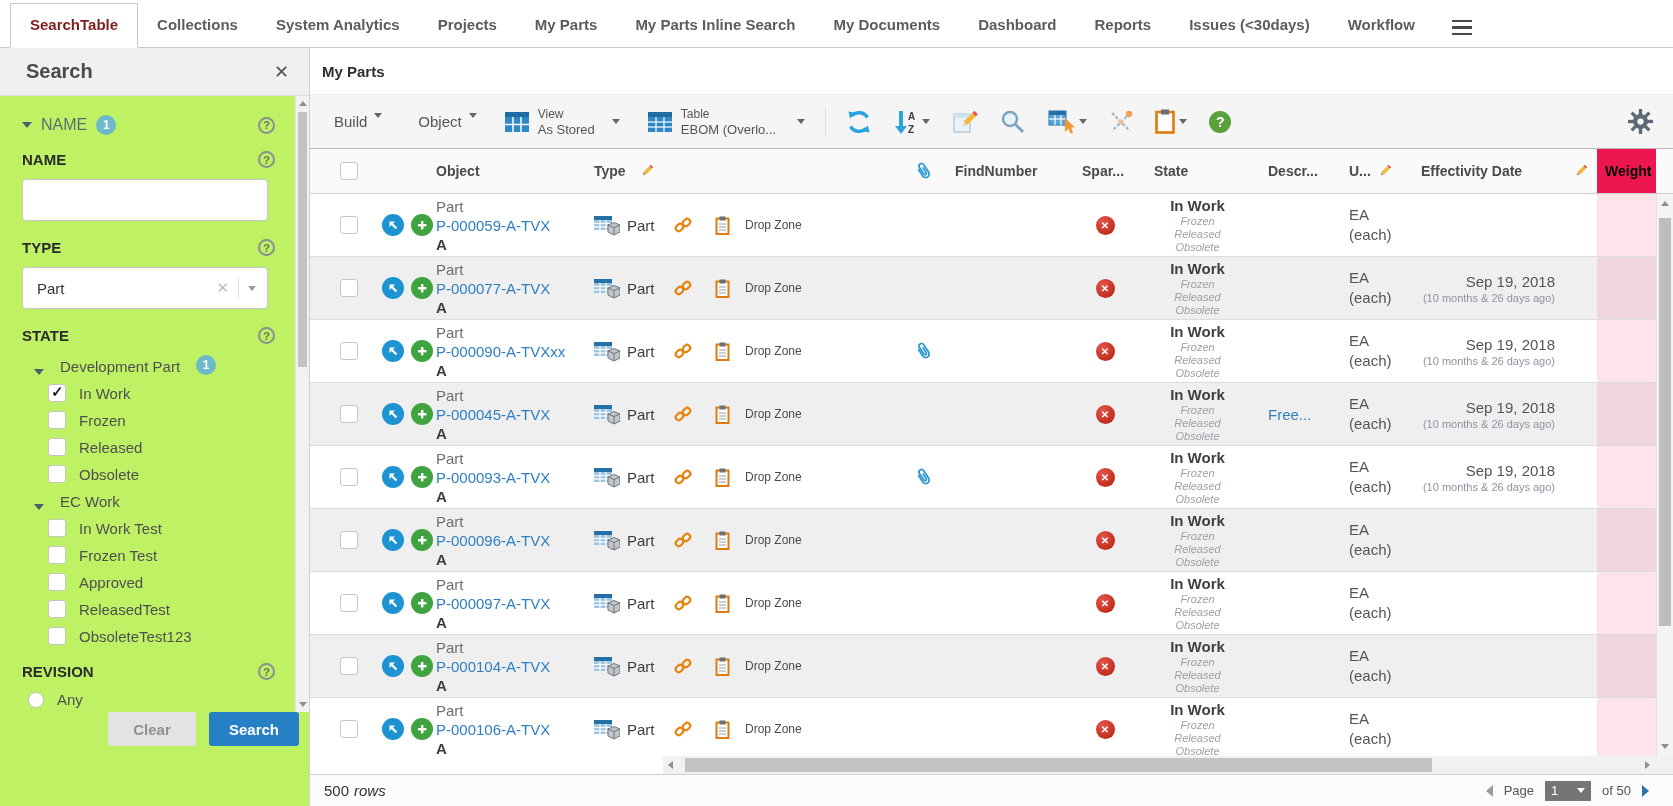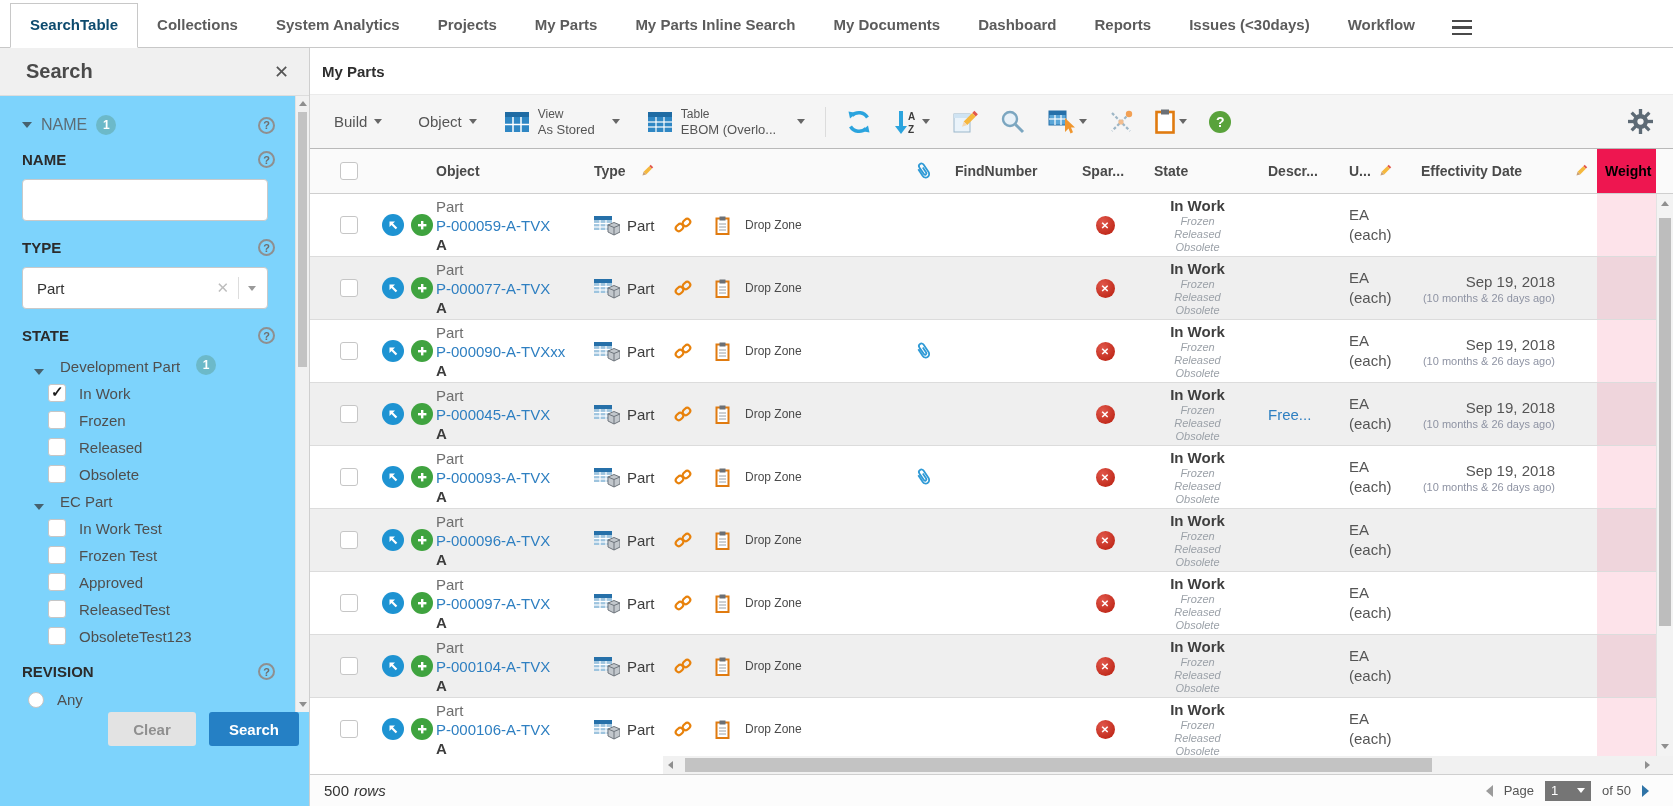--- a/index.html
+++ b/index.html
@@ -5,29 +5,29 @@
 * { box-sizing:border-box; margin:0; padding:0; }
 html,body { width:1673px; height:806px; overflow:hidden; background:#fff;
   font-family:"Liberation Sans", sans-serif; color:#333; }
 
 
 .navbar { height:48px; background:#fff; border-bottom:1px solid #c8c8c8;
   display:flex; align-items:flex-end; }
 .tab { padding:0 19px 14px; font-size:15px; font-weight:700; color:#5c5c5c;
   white-space:nowrap; cursor:pointer; }
 .tab.active { margin-left:10px; margin-bottom:-1px; padding:12px 19px 14px;
-  background:#fff; border:1px solid #c8c8c8; border-bottom:1px solid #fff; color:#0c4a6e; }
+  background:#fff; border:1px solid #c8c8c8; border-bottom:1px solid #fff; color:#7f1d1d; }
 .hamburger { margin:0 0 12px 18px; display:flex; flex-direction:column; gap:4px; cursor:pointer; }
 .hamburger i { display:block; width:20px; height:2.5px; background:#4a4a4a; }
 
 
 .layout { display:flex; height:758px; }
 
 
-.sidebar { width:310px; background:#7dd3fc; border-right:1px solid #cfcfcf;
+.sidebar { width:310px; background:#bef264; border-right:1px solid #cfcfcf;
   display:flex; flex-direction:column; flex-shrink:0; }
 .sb-header { height:48px; background:#f0f0f0; border-bottom:1px solid #ddd;
   display:flex; align-items:center; padding:0 20px 0 26px; flex-shrink:0; }
 .sb-title { flex:1; font-size:20px; font-weight:700; color:#4a4a4a; }
 .sb-close { font-size:18px; color:#555; cursor:pointer; }
 .sb-body { height:616px; display:flex; overflow:hidden; }
 .sb-content { flex:1; padding:12px 4px 0 22px; overflow:hidden; }
 .sb-scroll { width:14px; background:#f1f1f1; border-left:1px solid #e3e3e3; position:relative; flex-shrink:0; }
 .sb-scroll .thumb { position:absolute; left:2px; right:2px; top:16px; height:255px; background:#c3c3c3; }
 .arr { width:0; height:0; border-left:4px solid transparent; border-right:4px solid transparent; }
@@ -74,21 +74,21 @@
 .btn { height:34px; border:none; border-radius:3px; font-size:15px; font-weight:700;
   font-family:inherit; cursor:pointer; }
 .btn-clear { width:88px; background:#e3e3e3; color:#8f8f8f; }
 .btn-search { width:90px; background:#2580c5; color:#fff; }
 
 
 .main { flex:1; display:flex; flex-direction:column; background:#fff; min-width:0; }
 .main-title { height:46px; padding:15px 0 0 12px; font-size:15px; font-weight:700; color:#2e2e2e; }
 .toolbar { height:54px; background:#f5f5f5; border-top:1px solid #ebebeb;
   display:flex; align-items:center; padding-left:24px; position:relative; }
-.tb-text { font-size:15px; color:#555; display:flex; align-items:center; gap:7px; cursor:pointer; }
+.tb-text { font-size:15px; color:#555; display:flex; gap:7px; cursor:pointer; }
 .tb-combo { display:flex; align-items:center; gap:9px; cursor:pointer; }
 .combo-lines { line-height:16px; }
 .combo-top { font-size:12px; color:#555; }
 .combo-bot { font-size:13px; color:#555; }
 .tb-sep { width:1px; height:30px; background:#dcdcdc; }
 .tbi { display:flex; align-items:center; gap:4px; cursor:pointer; }
 .gear-btn { position:absolute; right:20px; top:14px; cursor:pointer; } .ml36{margin-left:36px;} .ml28{margin-left:28px;}
 .ml20{margin-left:20px;} .ml22{margin-left:22px;}
 
 
@@ -255,21 +255,21 @@
             <div class="check-row">
               <span class="checkbox"></span>
               <span>Released</span>
             </div>
             <div class="check-row">
               <span class="checkbox"></span>
               <span>Obsolete</span>
             </div>
             <div class="tree-head">
               <span class="chev"></span>
-              <span>EC Part</span>
+              <span>EC Work</span>
             </div>
             <div class="check-row">
               <span class="checkbox"></span>
               <span>In Work Test</span>
             </div>
             <div class="check-row">
               <span class="checkbox"></span>
               <span>Frozen Test</span>
             </div>
             <div class="check-row">

